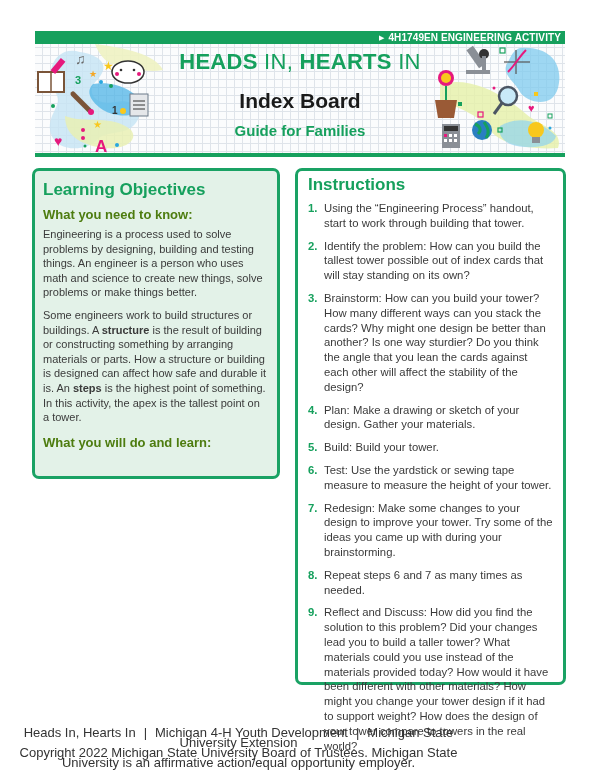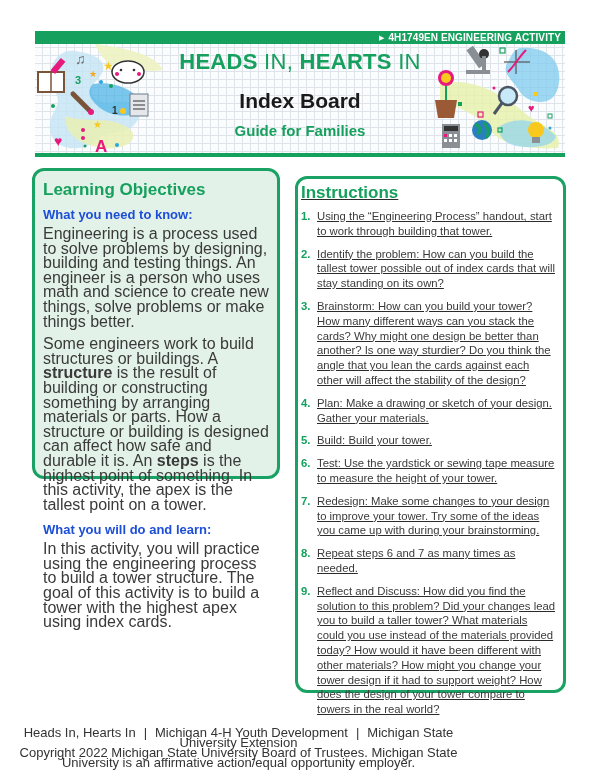--- a/index.html
+++ b/index.html
@@ -12,28 +12,28 @@
     background-color:#fbfcfd;
     background-image:linear-gradient(#dfe4ea 1px,transparent 1px),linear-gradient(90deg,#dfe4ea 1px,transparent 1px);
     background-size:8px 8px;background-position:-1px 3px;}
   .botbar{position:absolute;left:0;top:122px;width:530px;height:4px;background:#16a05d;}
   .brand{position:absolute;left:0;width:530px;top:18px;text-align:center;font-size:22px;color:#16a05d;letter-spacing:0.3px;}
   .brand b{font-weight:900;}
   .brand span.thin{font-weight:normal;}
   .title{position:absolute;left:0;width:530px;top:58px;text-align:center;font-size:21px;font-weight:bold;color:#1a1a1a;}
   .subtitle{position:absolute;left:0;width:530px;top:91px;text-align:center;font-size:15px;font-weight:bold;color:#16a05d;}
   .art{position:absolute;}
-  .box{position:absolute;border:3px solid #1aa264;border-radius:12px;box-sizing:border-box;}
+  .box{position:absolute;border:3px solid #1aa264;border-radius:7px;box-sizing:border-box;}
   .left-box{left:32px;top:168px;width:248px;height:311px;background:#e3f2e8;padding:8px 8px 0 8px;}
-  .right-box{left:295px;top:176px;width:271px;height:517px;background:#fff;padding:4px 8px 0 1px;text-decoration:underline;}
+  .right-box{left:295px;top:168px;width:271px;height:517px;background:#fff;padding:4px 8px 0 8px;}
   h2{margin:0;font-size:17px;color:#16a05d;font-weight:bold;}
   .left-box h2{margin-top:1px;margin-bottom:7px;}
   .right-box h2{margin-left:2px;margin-bottom:6px;}
-  h3{margin:0 0 5px 0;font-size:13px;color:#1d4ed8;font-weight:bold;}
-  p{margin:0 0 8px 0;font-size:16px;line-height:14.6px;color:#3a3a3a;}
+  h3{margin:0 0 5px 0;font-size:13px;color:#4d7c0f;font-weight:bold;}
+  p{margin:0 0 8px 0;font-size:11px;line-height:14.6px;color:#3a3a3a;}
   ol{list-style:none;margin:0;padding:0;}
   ol li{position:relative;padding-left:18px;font-size:11.3px;line-height:14.8px;color:#3a3a3a;margin-bottom:8px;}
   ol li .num{position:absolute;left:2px;top:0;font-weight:bold;color:#16a05d;}
   .footer{position:absolute;left:0;width:477px;top:728px;text-align:center;font-size:13px;color:#333;line-height:10px;}
   .footer .sep{margin:0 8px;}
 </style>
 </head>
 <body>
 
 <div class="banner">
@@ -150,21 +150,20 @@
   <div class="title">Index Board</div>
   <div class="subtitle">Guide for Families</div>
 </div>
 
 <div class="box left-box">
   <h2>Learning Objectives</h2>
   <h3>What you need to know:</h3>
   <p>Engineering is a process used to solve problems by designing, building and testing things. An engineer is a person who uses math and science to create new things, solve problems or make things better.</p>
   <p><span>Some engineers work to build structures or buildings. A </span><b>structure</b><span> is the result of building or constructing something by arranging materials or parts. How a structure or building is designed can affect how safe and durable it is. An </span><b>steps</b><span> is the highest point of something. In this activity, the apex is the tallest point on a tower.</span></p>
   <h3 style="margin-top:10px">What you will do and learn:</h3>
-  <p>In this activity, you will practice using the engineering process to build a tower structure. The goal of this activity is to build a tower with the highest apex using index cards.</p>
 </div>
 
 <div class="box right-box">
   <h2>Instructions</h2>
   <ol>
     <li><span class="num">1.</span><span>Using the “Engineering Process” handout, start to work through building that tower.</span></li>
     <li><span class="num">2.</span><span>Identify the problem: How can you build the tallest tower possible out of index cards that will stay standing on its own?</span></li>
     <li><span class="num">3.</span><span>Brainstorm: How can you build your tower? How many different ways can you stack the cards? Why might one design be better than another? Is one way sturdier? Do you think the angle that you lean the cards against each other will affect the stability of the design?</span></li>
     <li><span class="num">4.</span><span>Plan: Make a drawing or sketch of your design. Gather your materials.</span></li>
     <li><span class="num">5.</span><span>Build: Build your tower.</span></li>

